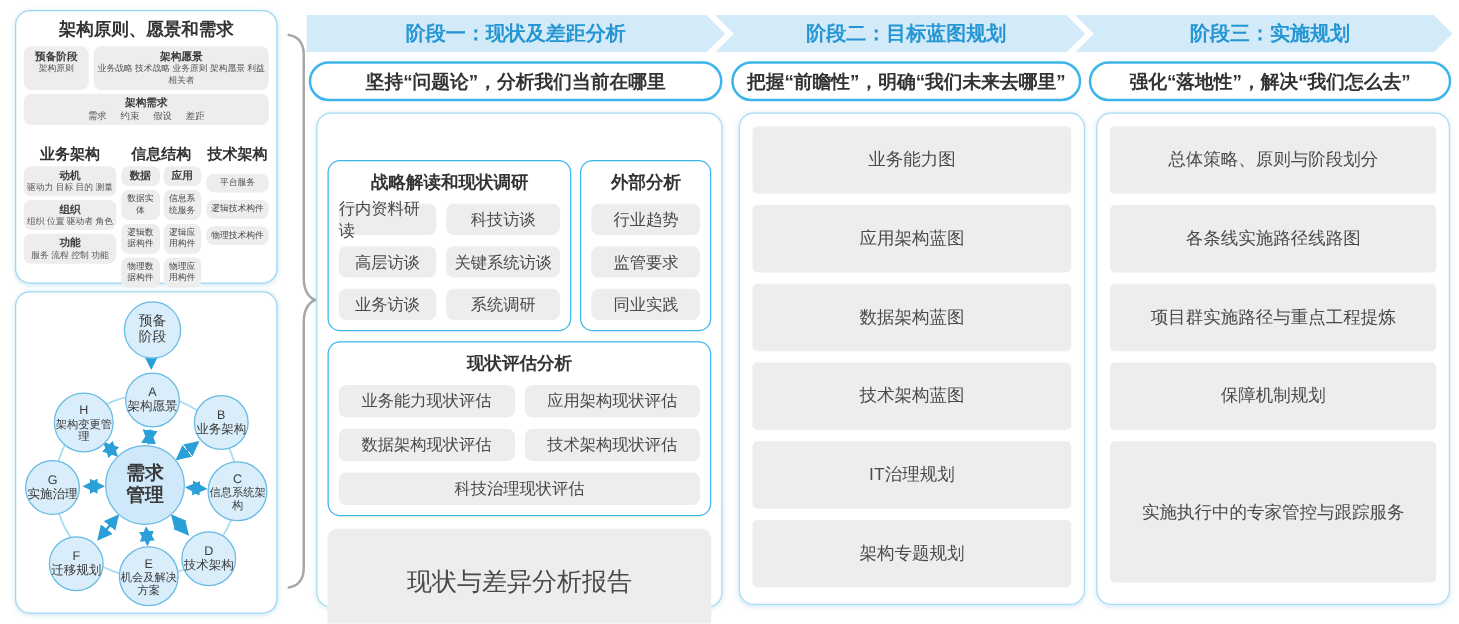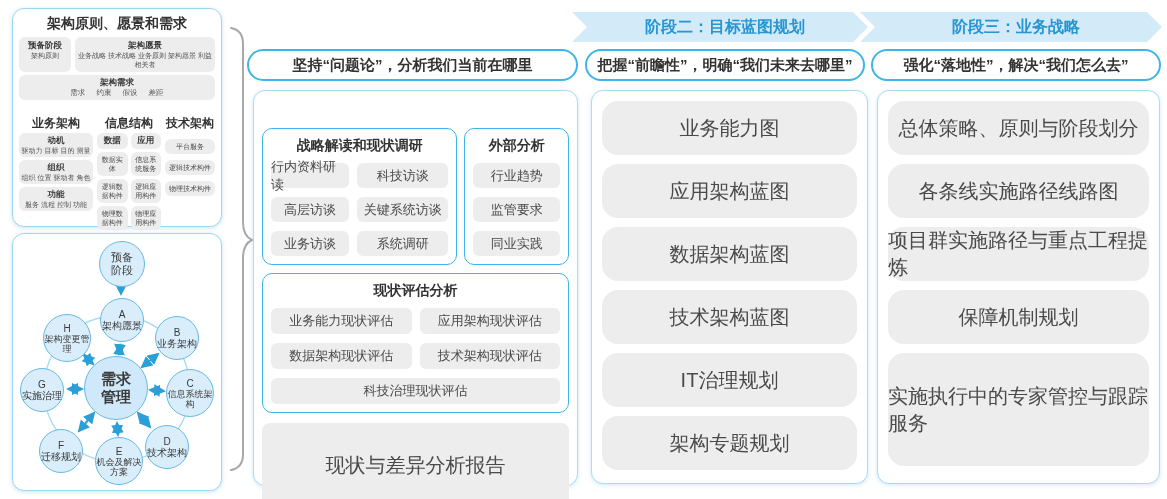--- a/index.html
+++ b/index.html
@@ -88,21 +88,21 @@
   .ext-items { display:flex; flex-direction:column; gap:9px; }
   .assessment { margin-top:8px; }
   .agrid { display:grid; grid-template-columns:1fr 1fr; gap:9px 8px; }
   .agrid .gitem { height:26px; }
   .span2 { grid-column:1 / -1; }
   .report { margin-top:10px; height:84px; border-radius:8px; background:#ededed; display:flex;
             align-items:center; justify-content:center; font-size:20px; color:#4a4a4a; }
 
   
   .stack { display:flex; flex-direction:column; gap:9px; }
-  .stack .gitem { height:54px; font-size:20px; border-radius:16px; }
+  .stack .gitem { height:54px; font-size:14px; border-radius:4px; }
   .tall { height:113px !important; }
 </style>
 </head>
 <body>
 
 <div id="app">
 
   <div class="lpanel panel-lt">
     <div class="lt-title">架构原则、愿景和需求</div>
 
@@ -242,25 +242,28 @@
         <span class="adm-letter">H</span>
         <span>架构变更管理</span>
       </div>
     </div>
   </div>
 
   <svg class="brace" width="26" height="446" viewBox="0 0 26 446">
     <path d="M3,2 Q15,4 15,18 L15,196 Q15,210 24,214 Q15,218 15,232 L15,428 Q15,442 3,444" fill="none" stroke="#a8a8a8" stroke-width="2" stroke-linecap="round"></path>
   </svg>
 
+  <div class="seg seg1">
+    <span>阶段一：现状及差距分析</span>
+  </div>
   <div class="seg seg2">
     <span>阶段二：目标蓝图规划</span>
   </div>
   <div class="seg seg3">
-    <span>阶段三：业务战略</span>
+    <span>阶段三：实施规划</span>
   </div>
 
   <div class="subtitle sub1">
     <span>坚持“问题论”，分析我们当前在哪里</span>
   </div>
   <div class="subtitle sub2">
     <span>把握“前瞻性”，明确“我们未来去哪里”</span>
   </div>
   <div class="subtitle sub3">
     <span>强化“落地性”，解决“我们怎么去”</span>

